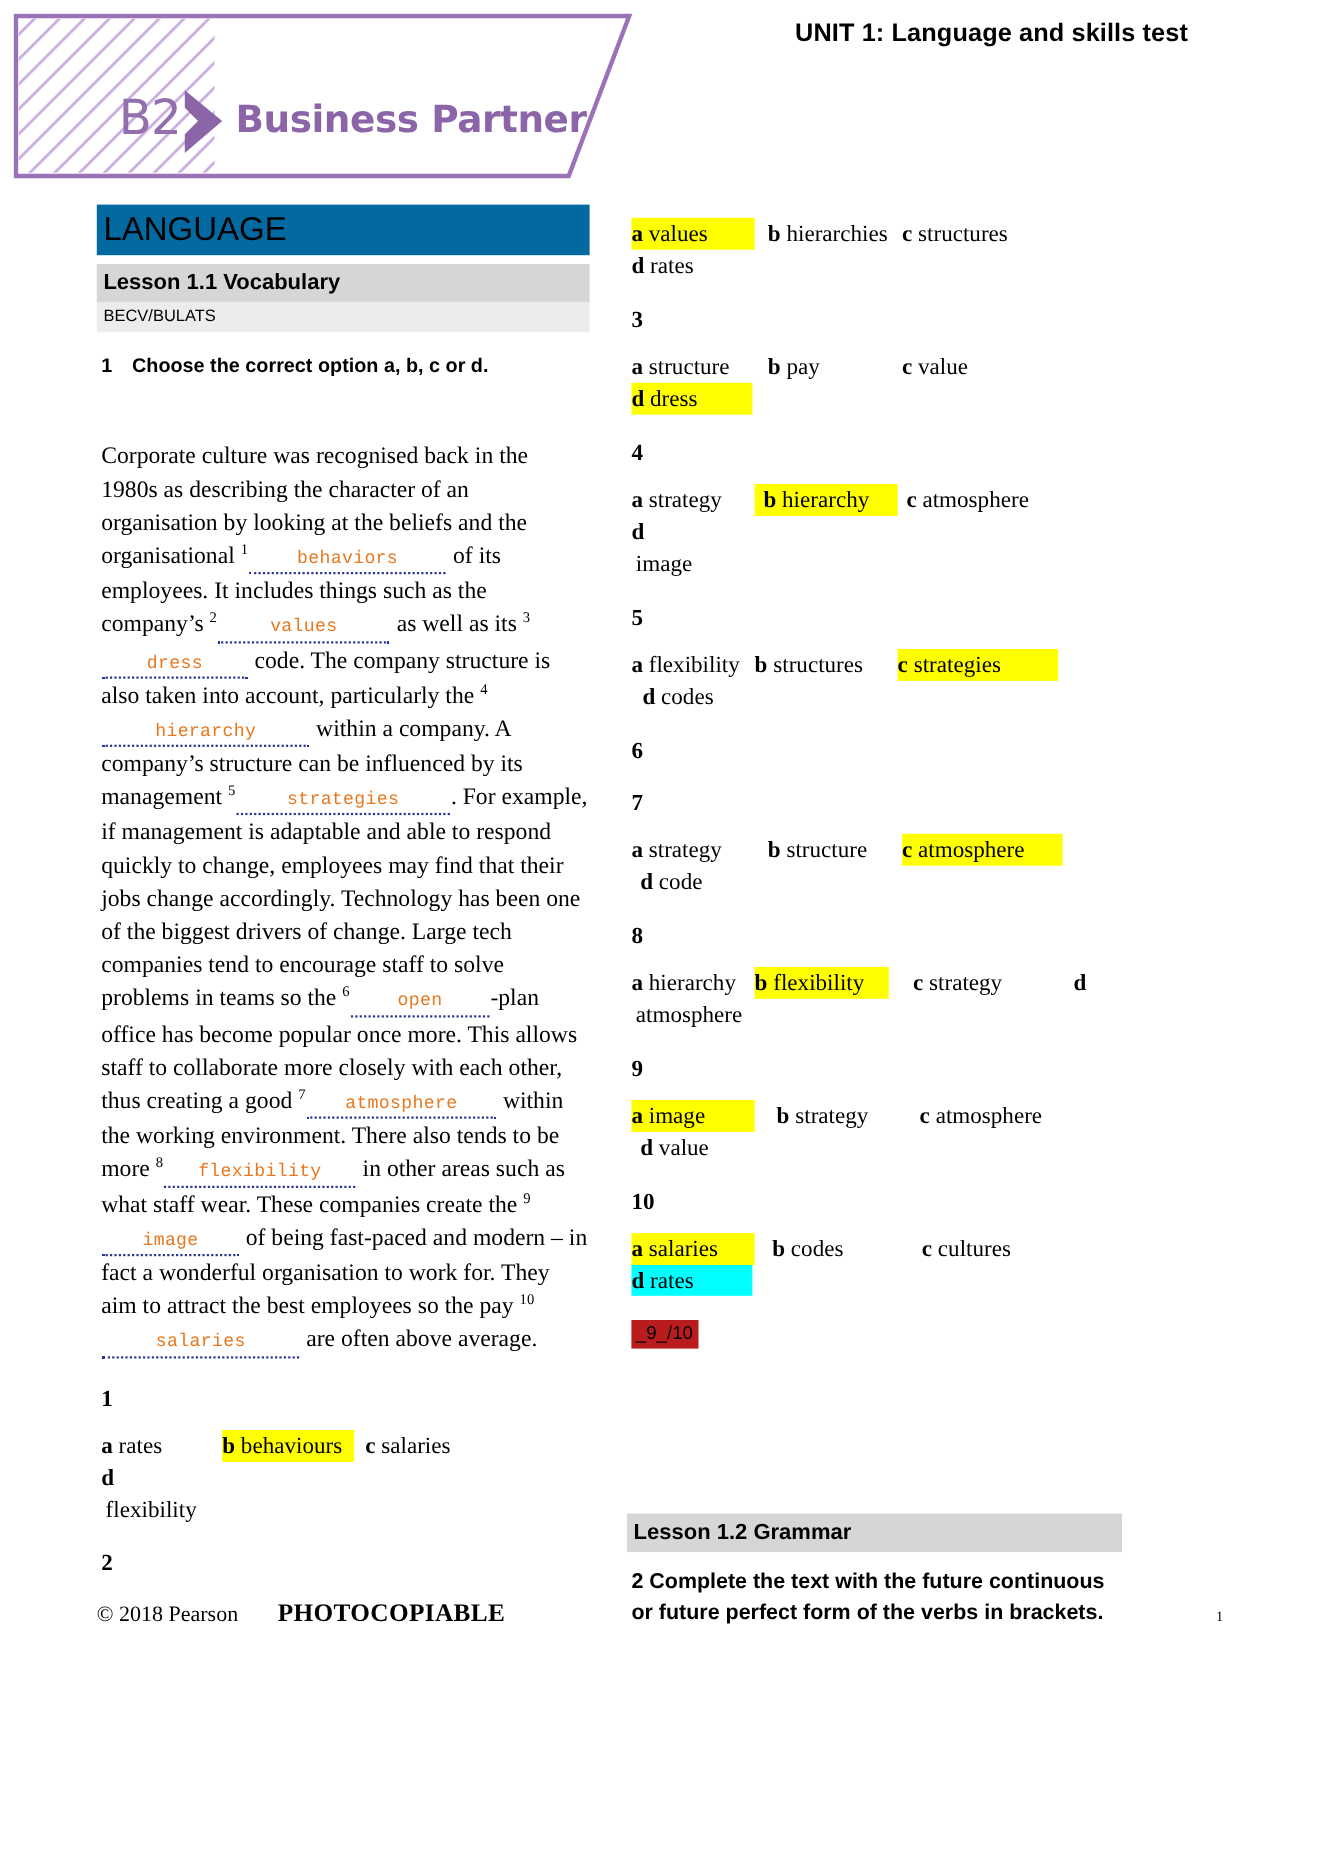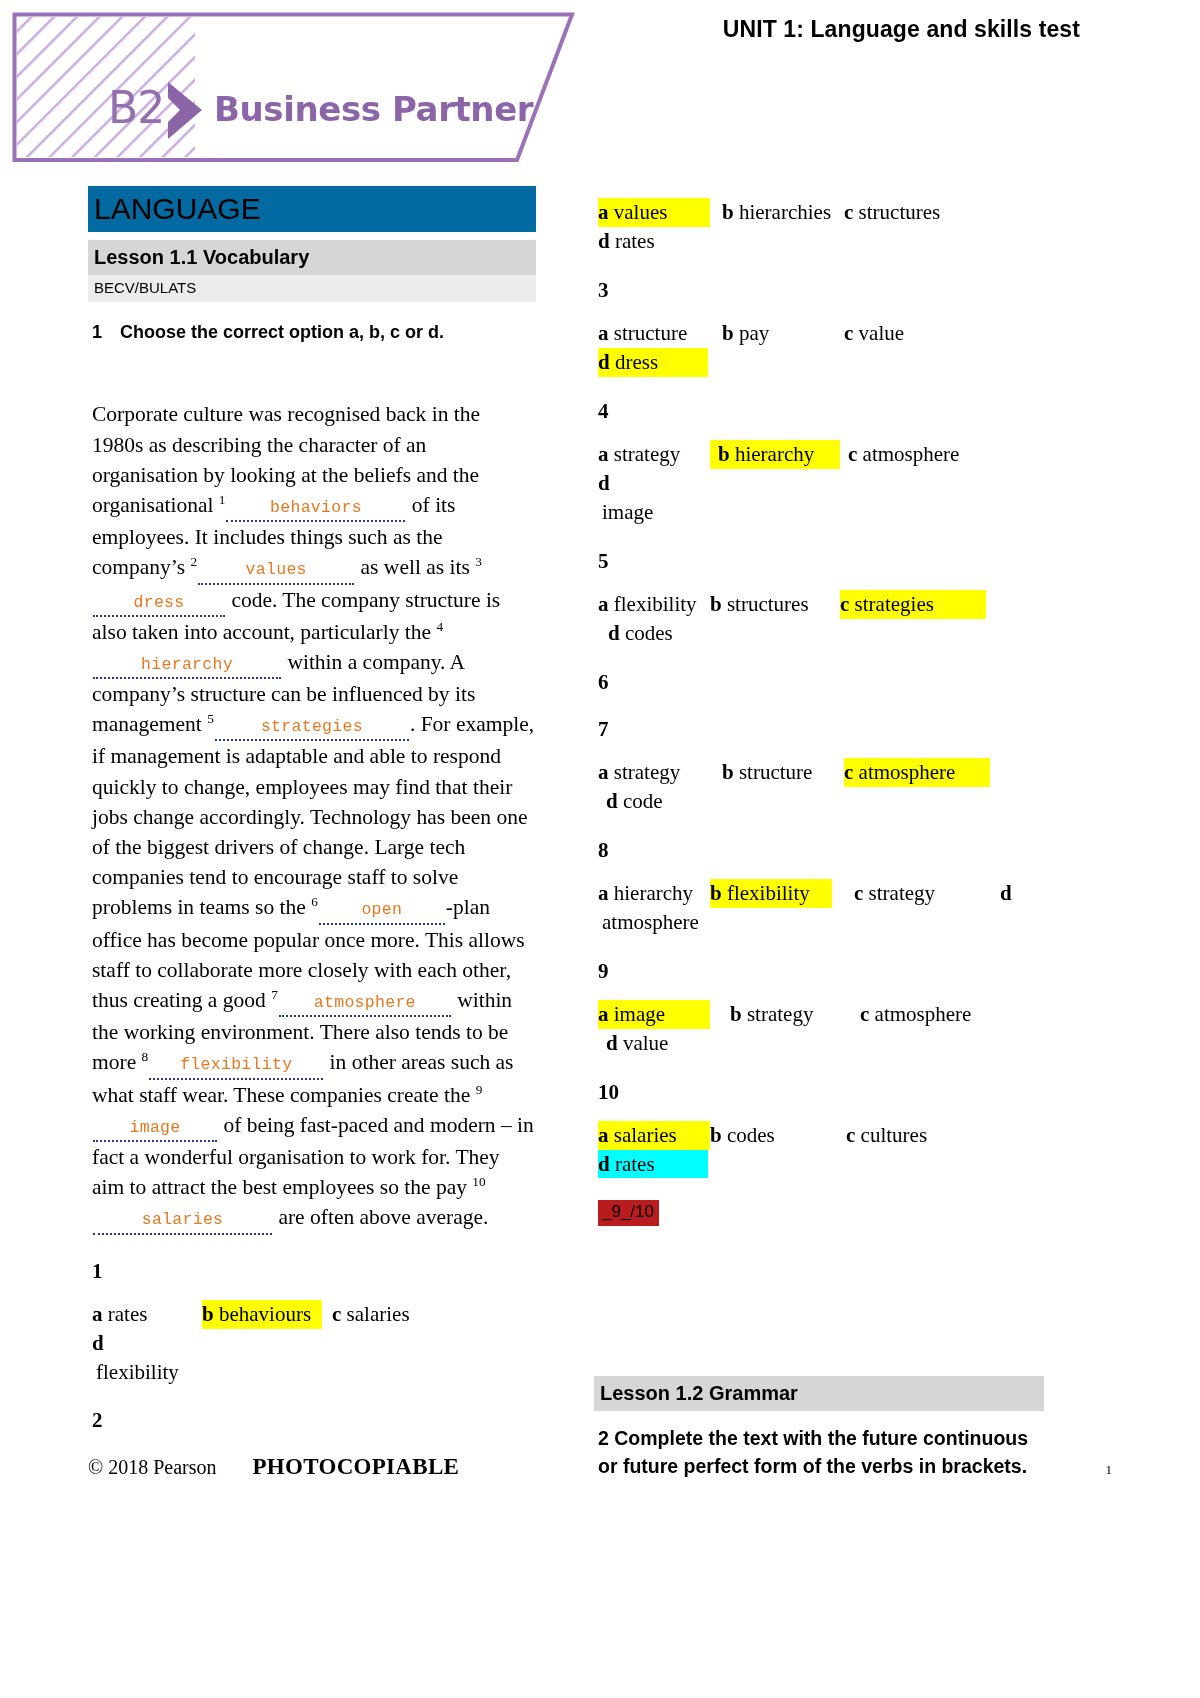--- a/index.html
+++ b/index.html
@@ -66,21 +66,21 @@
 
   
   .col-left {
     position: absolute;
     left: 88px;
     top: 186px;
     width: 448px;
   }
   .col-right {
     position: absolute;
-    left: 594px;
+    left: 570px;
     top: 186px;
     width: 450px;
   }
 
   
   .banner-language {
     background: #0369a1;
     font-family: "Liberation Sans", sans-serif;
     font-weight: normal;
     font-size: 30px;
@@ -361,21 +361,21 @@
   <div class="opts">
     <span class="opt r-c1 hl-yellow"><b>a</b> <span>image</span></span>
     <span class="opt r-c2" style="padding-left:20px;"><b>b</b> <span>strategy</span></span>
     <span class="opt r-c3" style="padding-left:8px;"><b>c</b> <span>atmosphere</span></span>
     <span class="opt r-c4" style="padding-left:8px;"><b>d</b> <span>value</span></span>
   </div>
 
   <div class="q-num">10</div>
   <div class="opts">
     <span class="opt r-c1 hl-yellow"><b>a</b> <span>salaries</span></span>
-    <span class="opt r-c2" style="padding-left:0;"><b>b</b> <span>codes</span></span>
+    <span class="opt r-c2" style="padding-left:16px;"><b>b</b> <span>codes</span></span>
     <span class="opt r-c3" style="padding-left:14px;"><b>c</b> <span>cultures</span></span>
     <span class="opt r-c4 hl-cyan"><b>d</b> <span>rates</span></span>
   </div>
 
   <div class="score"><span>_9_/10</span></div>
 
   <div class="grammar-wrap">
     <div class="banner-lesson" style="margin-top:0;">Lesson 1.2 Grammar</div>
     <div class="grammar-instr">2 Complete the text with the future continuous or future perfect form of the verbs in brackets.</div>
   </div>

